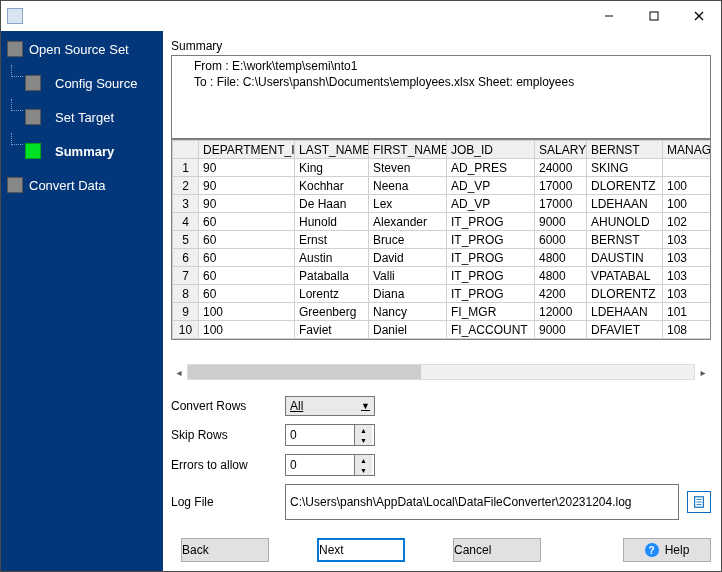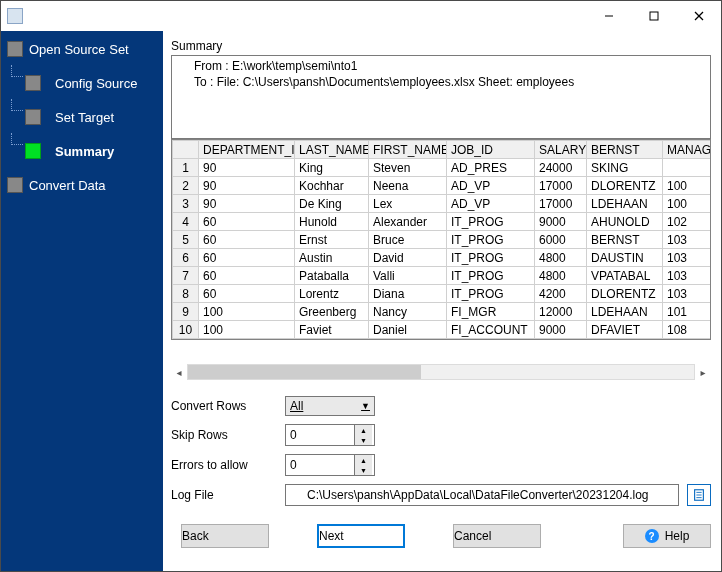--- a/index.html
+++ b/index.html
@@ -177,21 +177,21 @@
   }
   .spinner .btns {
     width:18px; display:flex; flex-direction:column; border-left:1px solid #767676;
   }
   .spinner .btns div {
     flex:1; display:flex; align-items:center; justify-content:center;
     font-size:7px; background:#e9e9e9;
   }
   .logrow { display:flex; align-items:center; gap:8px; }
   .logrow input[type=text] {
-    flex:1; height:22px; border:1px solid #767676; padding:0 21px; font-size:12px;
+    flex:1; height:36px; border:1px solid #767676; padding:0 4px; font-size:12px;
   }
   .icon-btn {
     width:24px; height:22px;
     border:1px solid #0a6bc0;
     display:flex; align-items:center; justify-content:center;
     background:#fff;
   }
   .icon-btn svg { width:14px; height:14px; }
 
   .footer {
@@ -320,21 +320,21 @@
                 <td class="c-last">Kochhar</td>
                 <td class="c-first">Neena</td>
                 <td class="c-job">AD_VP</td>
                 <td class="c-sal">17000</td>
                 <td class="c-email">DLORENTZ</td>
                 <td class="c-mgr">100</td>
               </tr>
               <tr>
                 <td class="rownum">3</td>
                 <td class="c-dep">90</td>
-                <td class="c-last">De King</td>
+                <td class="c-last">De Haan</td>
                 <td class="c-first">Lex</td>
                 <td class="c-job">AD_VP</td>
                 <td class="c-sal">17000</td>
                 <td class="c-email">LDEHAAN</td>
                 <td class="c-mgr">100</td>
               </tr>
               <tr>
                 <td class="rownum">4</td>
                 <td class="c-dep">60</td>
                 <td class="c-last">Hunold</td>

